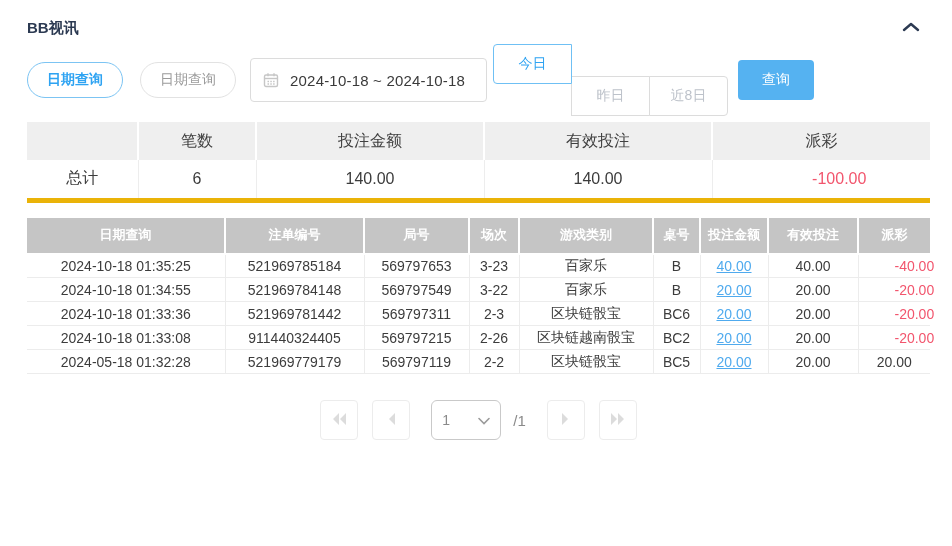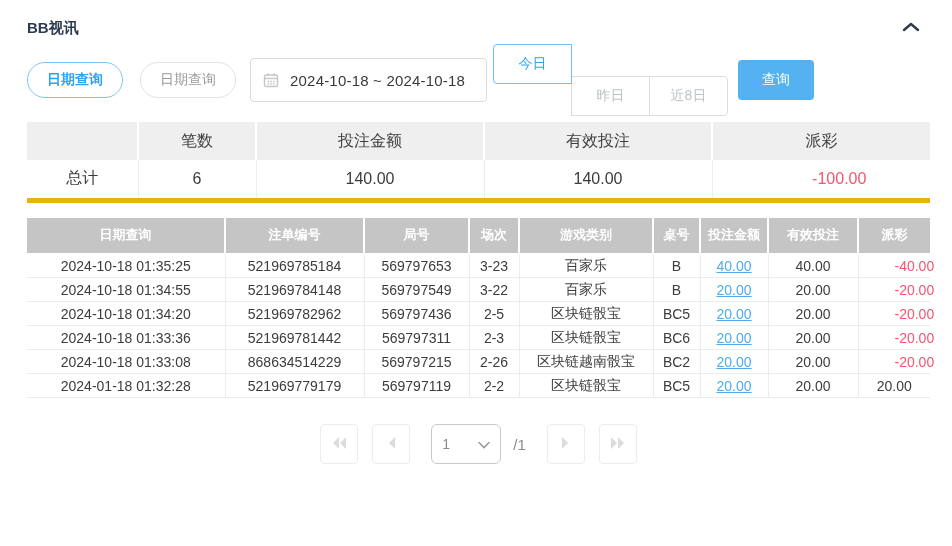--- a/index.html
+++ b/index.html
@@ -194,54 +194,43 @@
         <td>521969784148</td>
         <td>569797549</td>
         <td>3-22</td>
         <td>百家乐</td>
         <td>B</td>
         <td><a class="amt-link">20.00</a></td>
         <td>20.00</td>
         <td class="neg">-20.00</td>
       </tr>
       <tr>
-        <td>2024-10-18 01:34:20</td>
-        <td>521969782962</td>
-        <td>569797436</td>
-        <td>2-5</td>
-        <td>区块链骰宝</td>
-        <td>BC5</td>
-        <td><a class="amt-link">20.00</a></td>
-        <td>20.00</td>
-        <td class="neg">-20.00</td>
-      </tr>
-      <tr>
         <td>2024-10-18 01:33:36</td>
         <td>521969781442</td>
         <td>569797311</td>
         <td>2-3</td>
         <td>区块链骰宝</td>
         <td>BC6</td>
         <td><a class="amt-link">20.00</a></td>
         <td>20.00</td>
         <td class="neg">-20.00</td>
       </tr>
       <tr>
         <td>2024-10-18 01:33:08</td>
-        <td>868634514229</td>
+        <td>911440324405</td>
         <td>569797215</td>
         <td>2-26</td>
         <td>区块链越南骰宝</td>
         <td>BC2</td>
         <td><a class="amt-link">20.00</a></td>
         <td>20.00</td>
         <td class="neg">-20.00</td>
       </tr>
       <tr>
-        <td>2024-01-18 01:32:28</td>
+        <td>2024-05-18 01:32:28</td>
         <td>521969779179</td>
         <td>569797119</td>
         <td>2-2</td>
         <td>区块链骰宝</td>
         <td>BC5</td>
         <td><a class="amt-link">20.00</a></td>
         <td>20.00</td>
         <td>20.00</td>
       </tr>
     </tbody>

